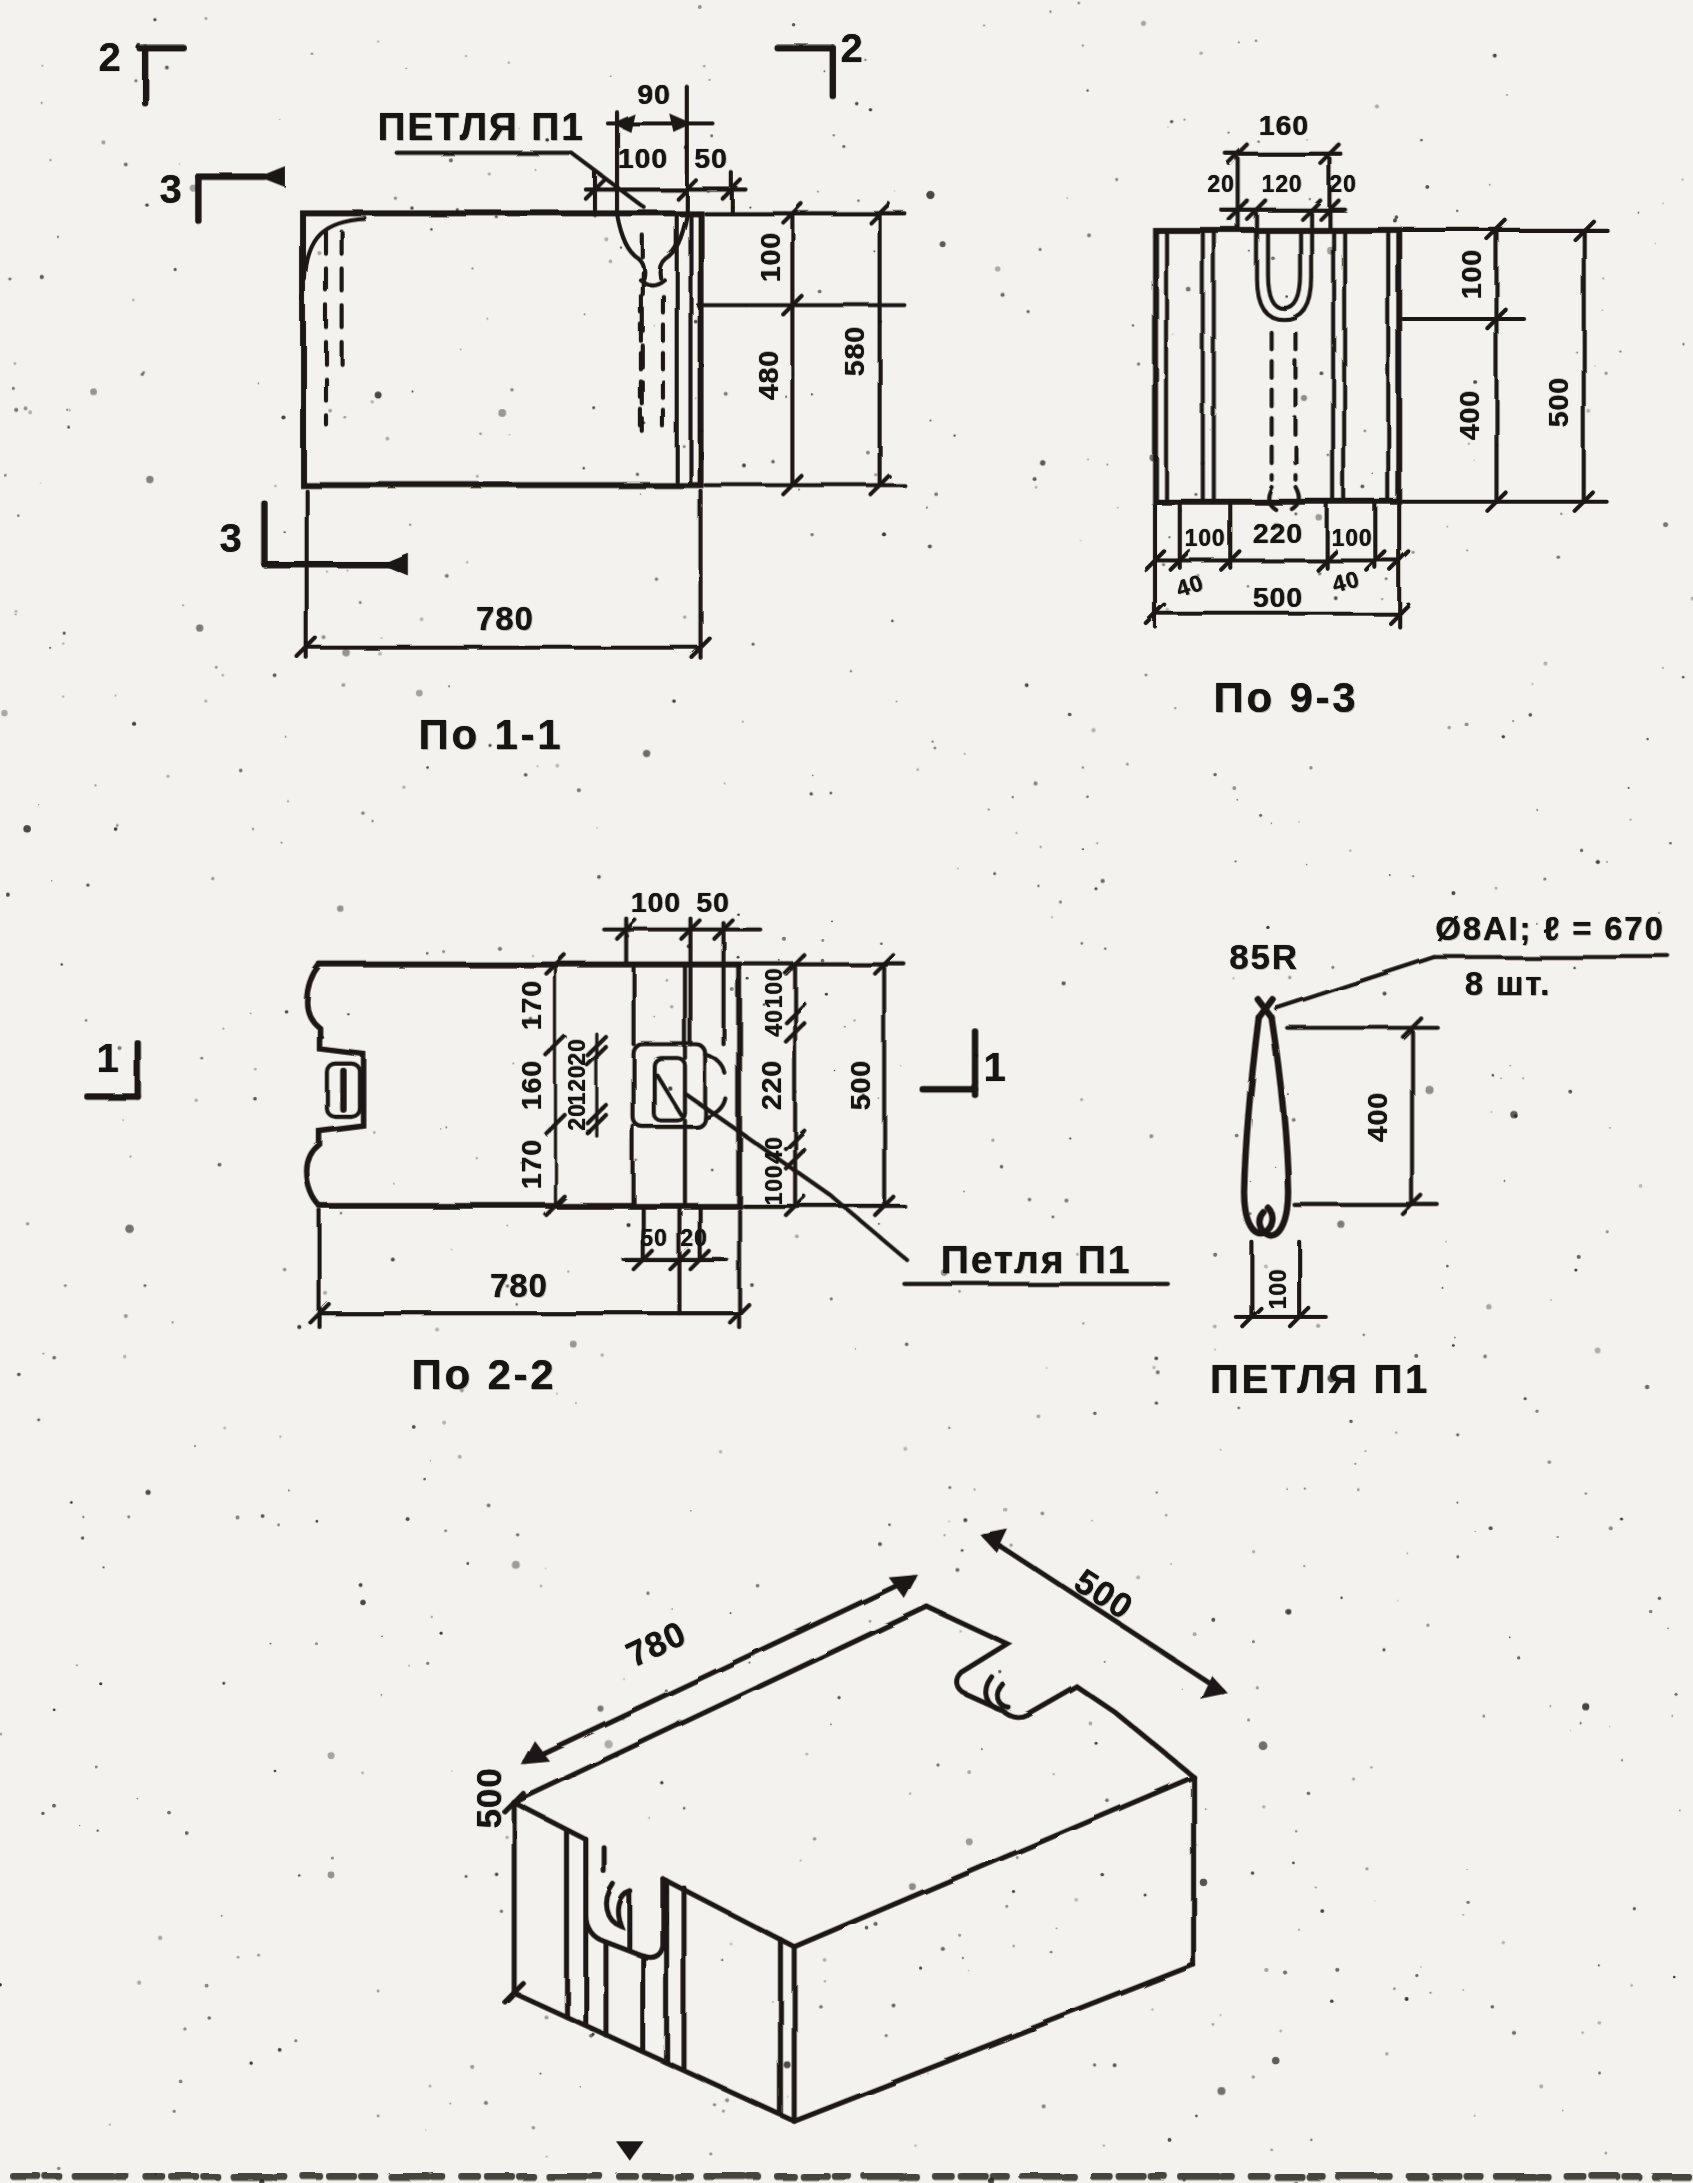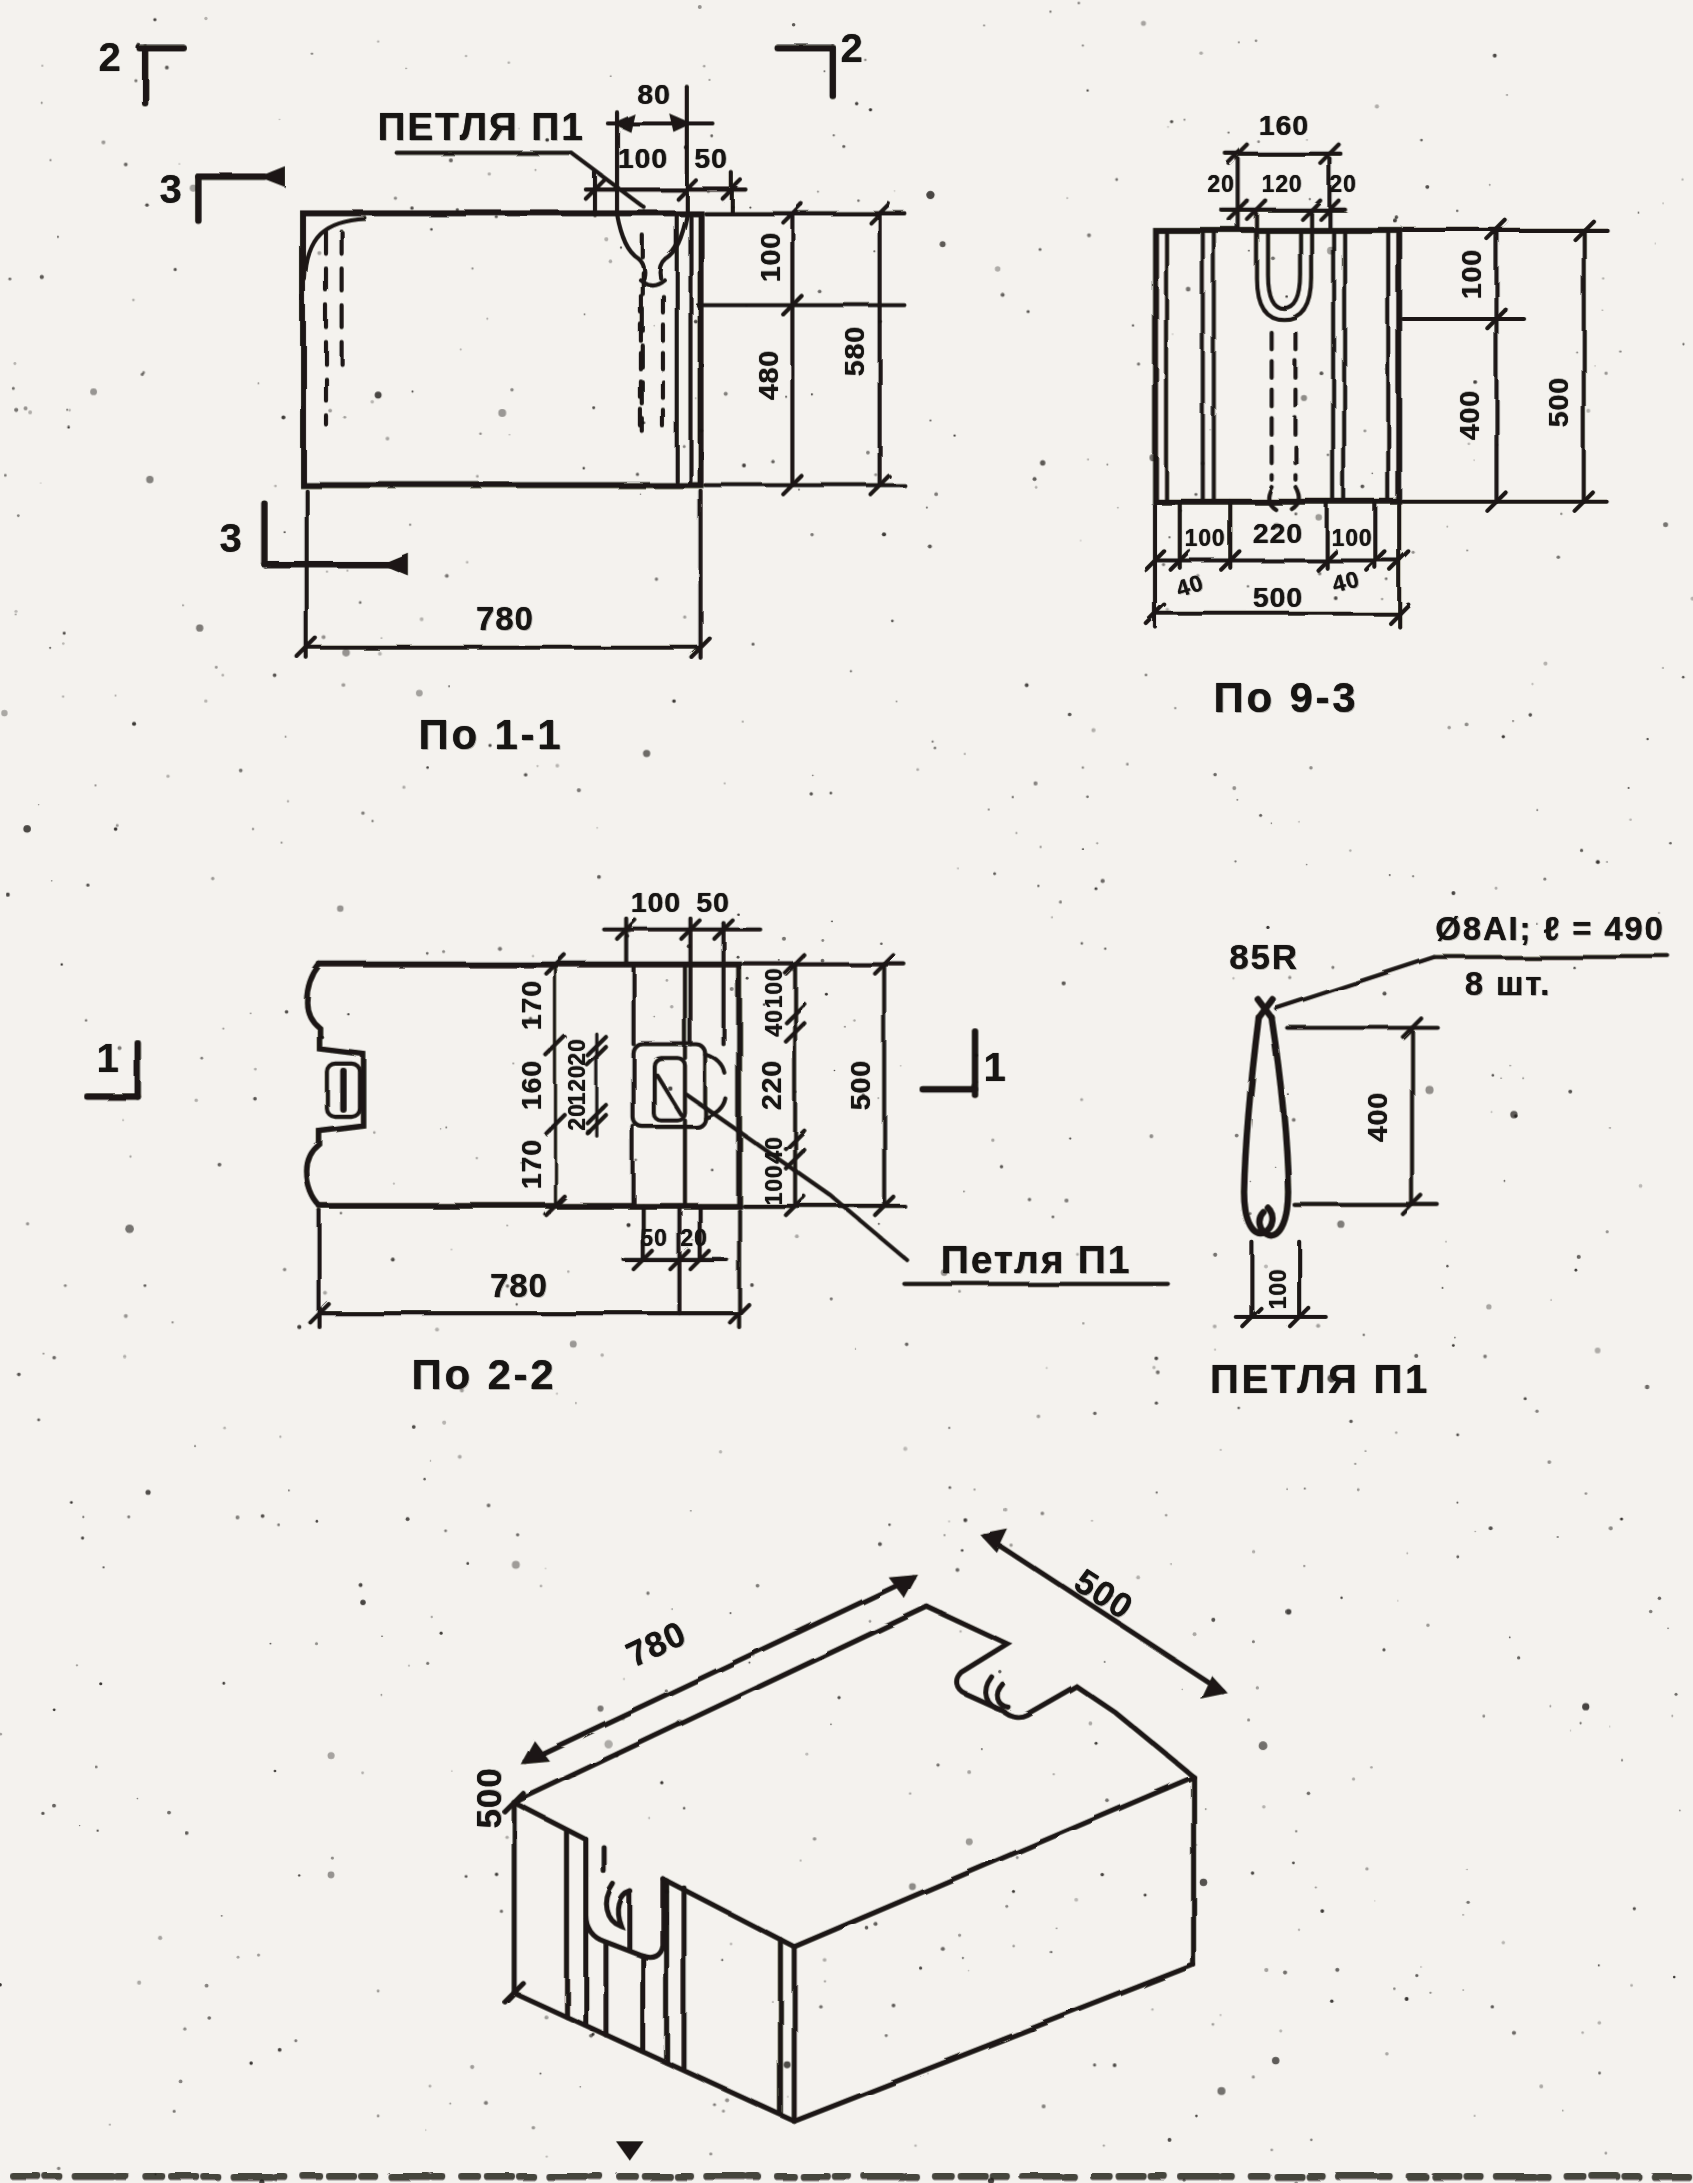--- a/index.html
+++ b/index.html
@@ -1115,21 +1115,21 @@
       </g>
 </svg>
 
 <div id="labels">
 
   <div class="lbl mk" style="left:110px;top:57px">2</div>
   <div class="lbl mk" style="left:852px;top:48px">2</div>
   <div class="lbl mk" style="left:171px;top:189px">3</div>
   <div class="lbl mk" style="left:231px;top:538px">3</div>
   <div class="lbl big" style="left:481px;top:127px;font-size:39px">ПЕТЛЯ П1</div>
-  <div class="lbl d" style="left:654px;top:94px">80</div>
+  <div class="lbl d" style="left:654px;top:94px">90</div>
   <div class="lbl d" style="left:643px;top:158px">100</div>
   <div class="lbl d" style="left:711px;top:158px">50</div>
   <div class="lbl d r" style="left:770px;top:257px">100</div>
   <div class="lbl d r" style="left:768px;top:375px">480</div>
   <div class="lbl d r" style="left:854px;top:351px">580</div>
   <div class="lbl d" style="left:505px;top:619px;font-size:33px">780</div>
   <div class="lbl t" style="left:491px;top:735px">По 1-1</div>
 
   <div class="lbl d" style="left:1284px;top:125px">160</div>
   <div class="lbl s" style="left:1221px;top:184px">20</div>
@@ -1162,21 +1162,21 @@
   <div class="lbl s r" style="left:774px;top:1150px">40</div>
   <div class="lbl s r" style="left:774px;top:1185px">100</div>
   <div class="lbl d r" style="left:860px;top:1085px">500</div>
   <div class="lbl s" style="left:654px;top:1238px">50</div>
   <div class="lbl s" style="left:694px;top:1238px">20</div>
   <div class="lbl d" style="left:519px;top:1286px;font-size:33px">780</div>
   <div class="lbl t" style="left:484px;top:1375px">По 2-2</div>
   <div class="lbl big" style="left:1036px;top:1260px;font-size:39px">Петля П1</div>
 
   <div class="lbl big" style="left:1264px;top:957px">85R</div>
-  <div class="lbl note" style="left:1550px;top:929px">Ø8АI; ℓ = 490</div>
+  <div class="lbl note" style="left:1550px;top:929px">Ø8АI; ℓ = 670</div>
   <div class="lbl note" style="left:1508px;top:984px">8 шт.</div>
   <div class="lbl d r" style="left:1377px;top:1117px">400</div>
   <div class="lbl s r" style="left:1278px;top:1289px">100</div>
   <div class="lbl t" style="left:1320px;top:1379px;font-size:40px">ПЕТЛЯ П1</div>
 
   <div class="lbl d" style="left:656px;top:1644px;font-size:35px;transform:translate(-50%,-50%) rotate(-25deg)">780</div>
   <div class="lbl d" style="left:1104px;top:1594px;font-size:35px;transform:translate(-50%,-50%) rotate(33deg)">500</div>
   <div class="lbl d r" style="left:489px;top:1798px;font-size:35px">500</div>
 
 </div>

